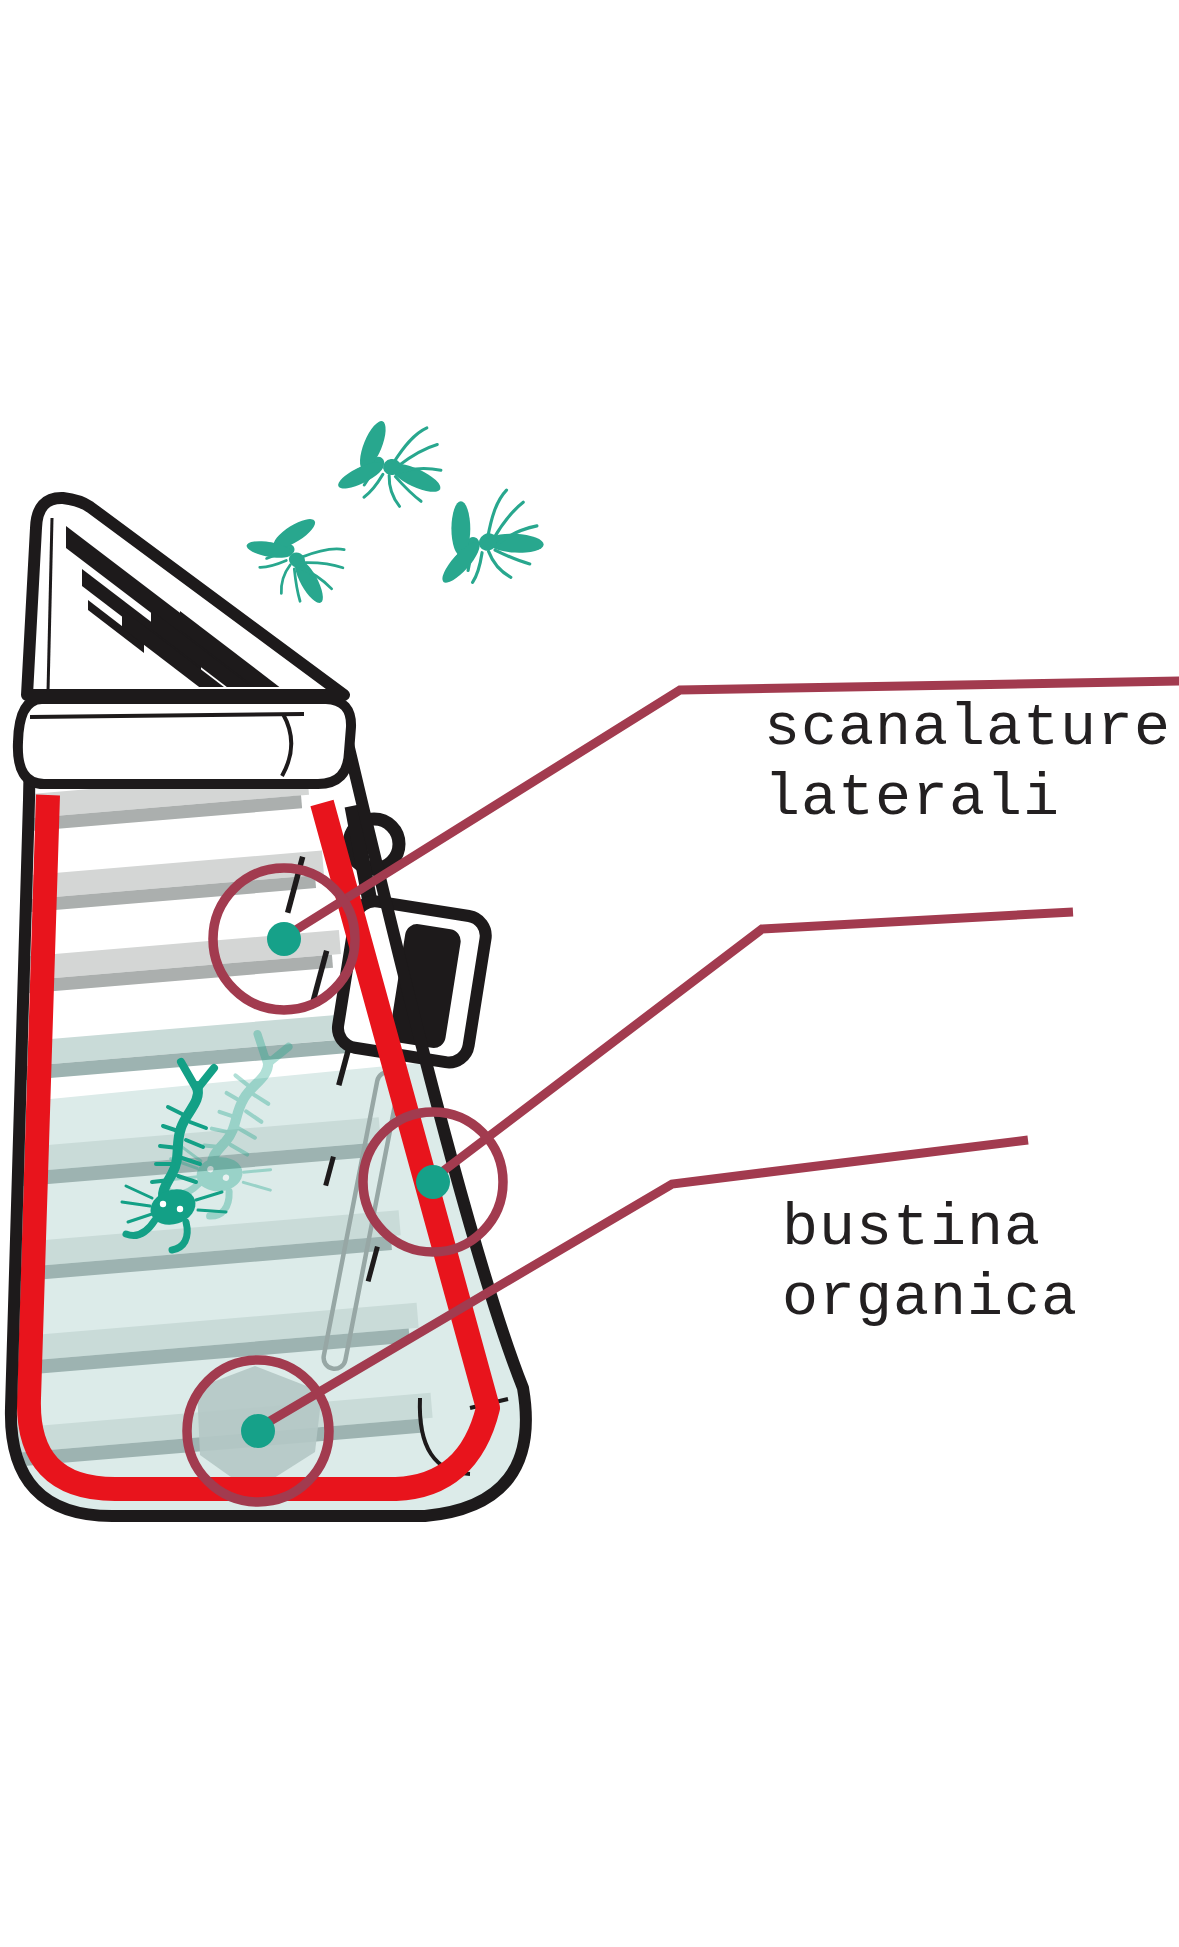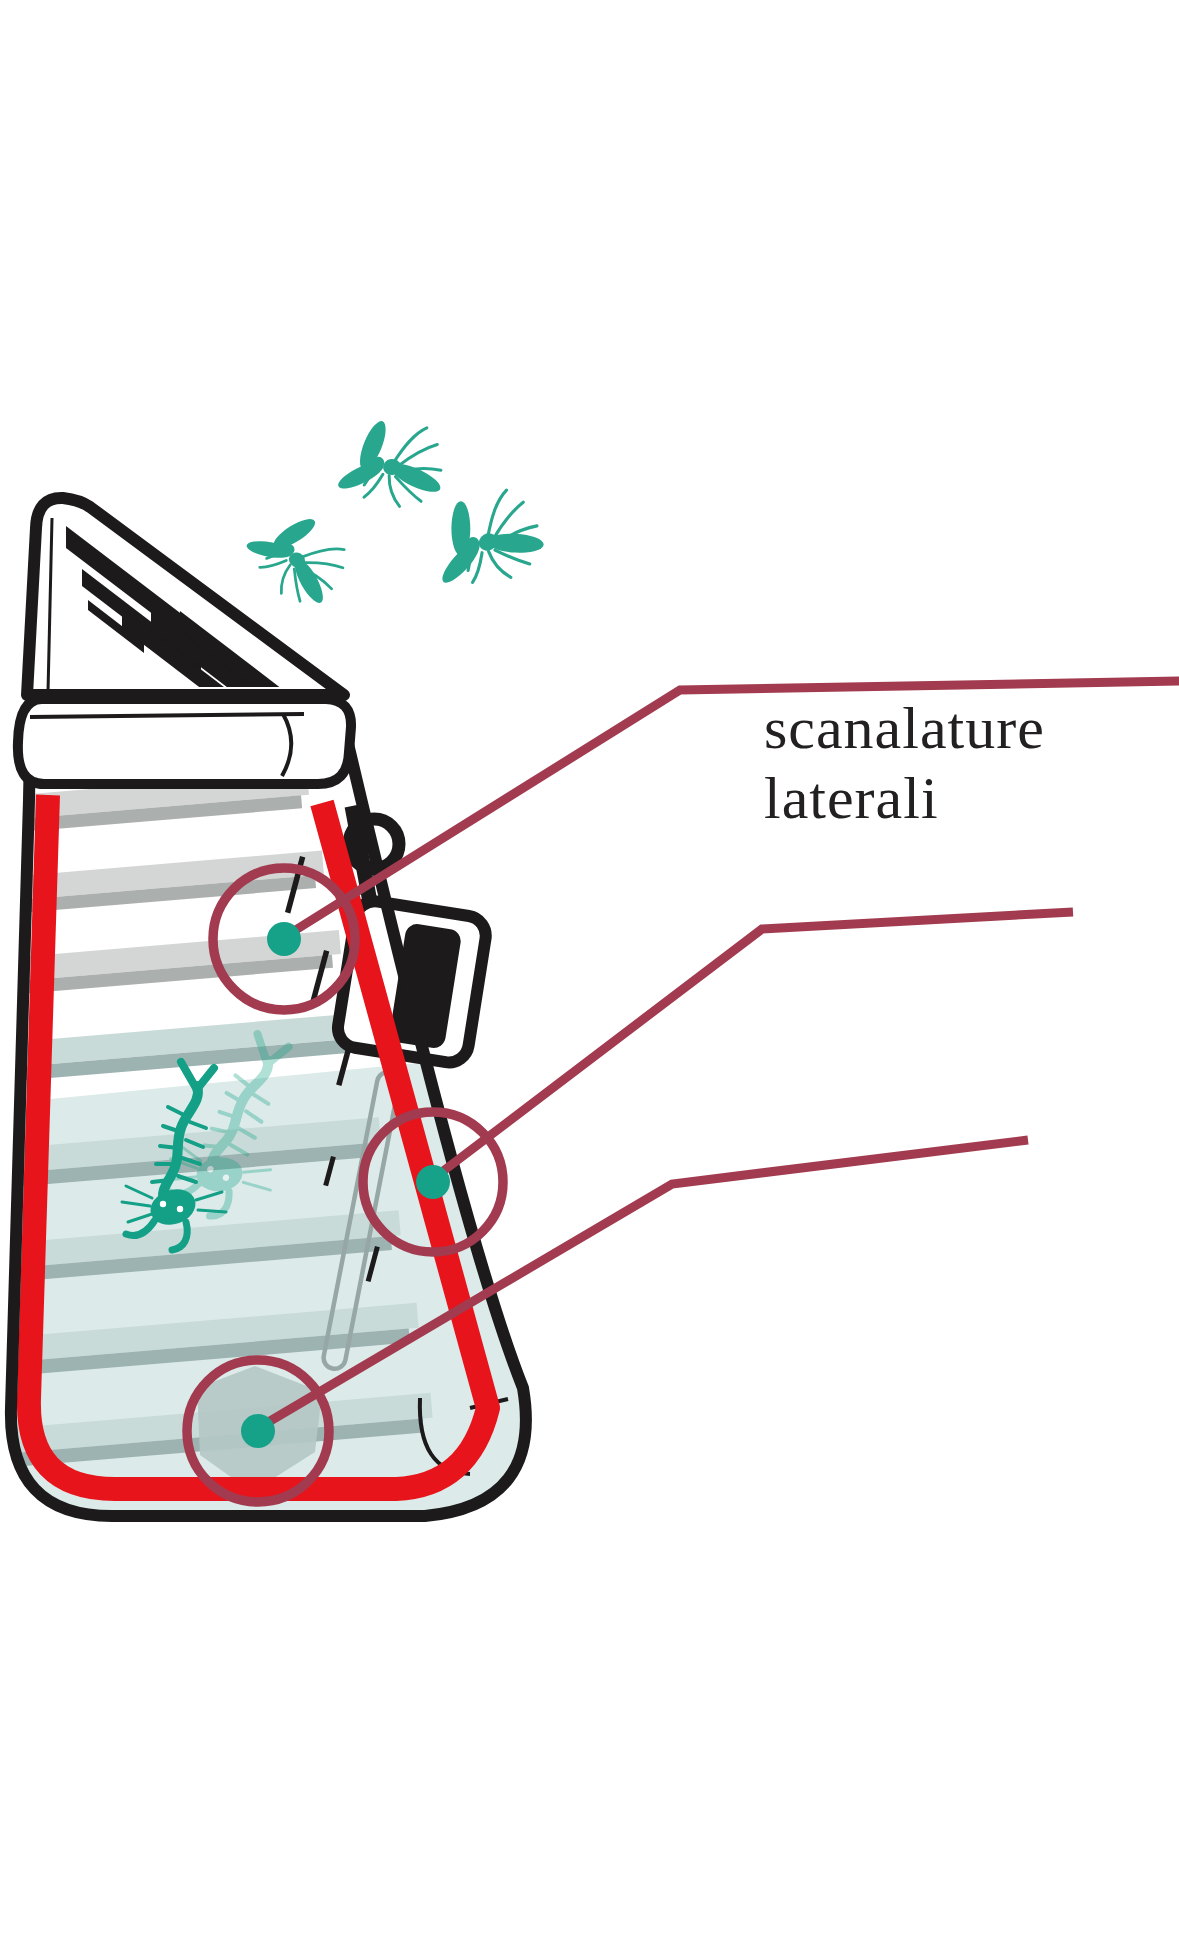--- a/index.html
+++ b/index.html
@@ -6,21 +6,21 @@
     --ink:#1d1a1b; --red:#e8141c; --maroon:#a23b4f; --teal:#28a78e;
     --teal-dark:#13a086; --dot:#16a189; --water:#dcebe9;
     --stripe-gray-light:#d4d6d5; --stripe-gray-dark:#abafae;
     --stripe-teal-light:#c9dbd8; --stripe-teal-dark:#9db3b1;
     --sachet:#b4c8c5; --wire:#97a7a5; --text:#232021; --background:#ffffff;
   }
   html,body{margin:0;padding:0;}
   body{background:#fff;}
   .canvas{
     position:relative;width:1179px;height:1820px;background:var(--background);
-    overflow:hidden;font-family:Liberation Serif, serif;border-radius:14px;
+    overflow:hidden;font-family:Liberation Mono, monospace;border-radius:14px;
   }
   svg{position:absolute;left:0;top:0;}
   .label{
     position:absolute;font-size:60px;line-height:70px;letter-spacing:1px;
     color:var(--text);white-space:pre-line;
   }
   .lbl-1{left:764px;top:693px;}
   .lbl-2{left:782px;top:936px;}
   .lbl-3{left:782px;top:1193px;}
 
@@ -209,14 +209,16 @@
   </g>
   <g class="dot-f">
     <circle cx="284" cy="939" r="17"></circle>
     <circle cx="433" cy="1182" r="17"></circle>
     <circle cx="258" cy="1431" r="17"></circle>
   </g>
 </svg>
 
 <div class="label lbl-1">scanalature
 laterali</div>
+<div class="label lbl-3">bustina
+organica</div>
 
 </div>
 
 </body></html>

